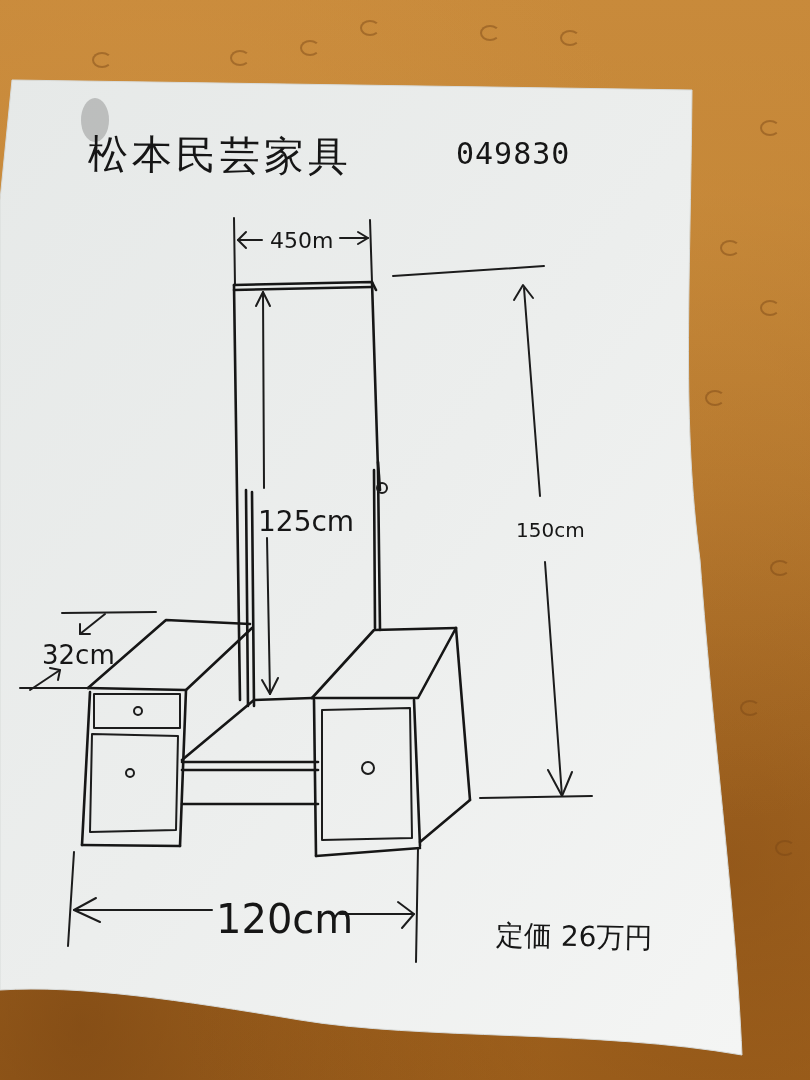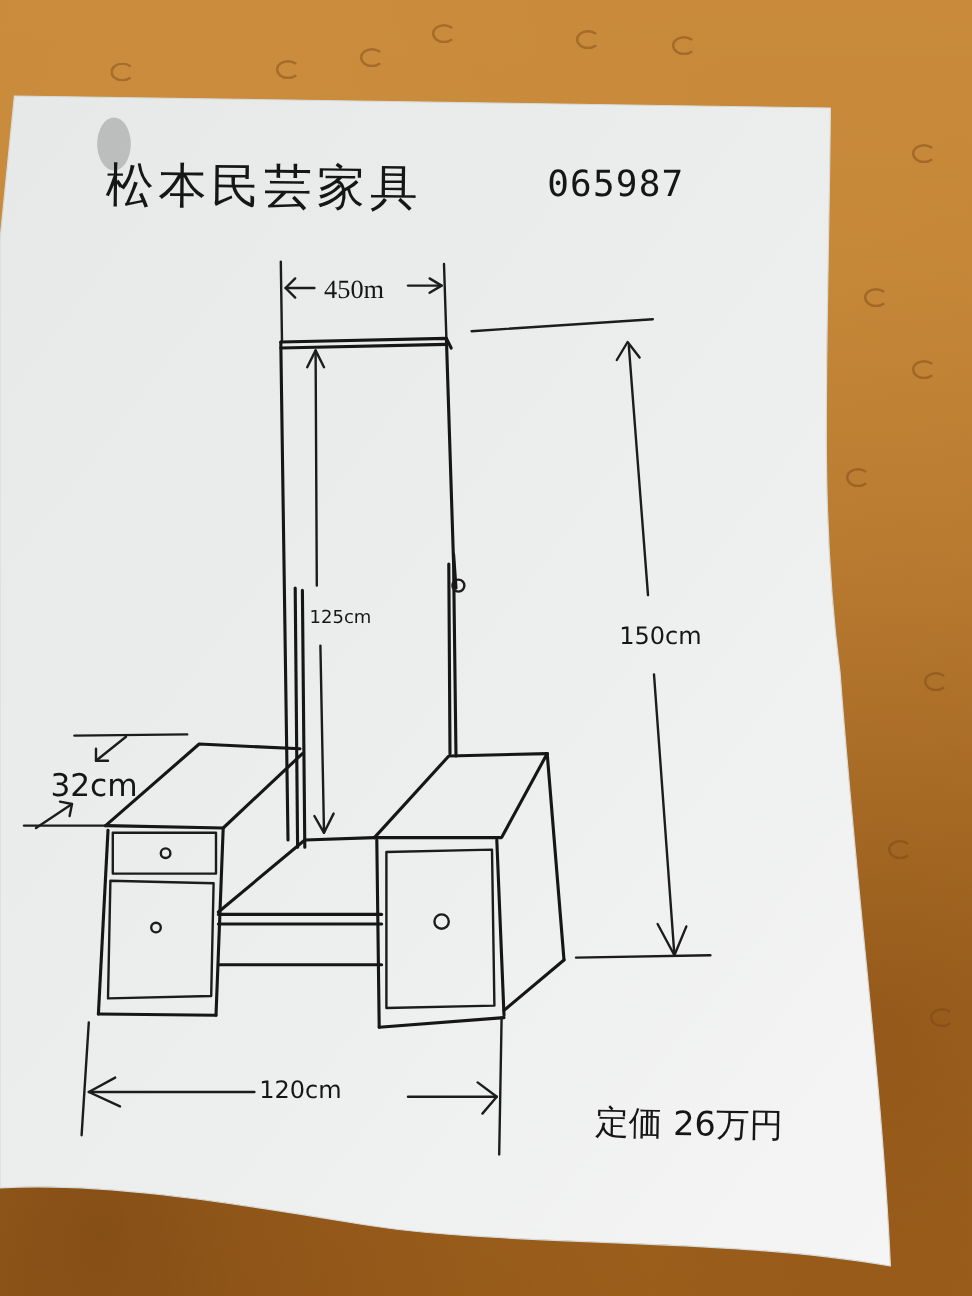--- a/index.html
+++ b/index.html
@@ -23,21 +23,21 @@
     }
     svg.sheet { position: absolute; left: 0; top: 0; }
     .ink { fill: none; stroke: #161616; stroke-width: 2.6; stroke-linecap: round; stroke-linejoin: round; }
     .ink-thin { fill: none; stroke: #1c1c1c; stroke-width: 2; stroke-linecap: round; stroke-linejoin: round; }
     .hand {
       position: absolute; color: #161616; white-space: nowrap;
       font-family: "DejaVu Sans", sans-serif; font-weight: normal;
     }
     .title { left: 88px; top: 128px; font-size: 40px; letter-spacing: 4px; transform: rotate(0.6deg); }
     .code  { left: 456px; top: 136px; font-size: 30px; letter-spacing: 1px; font-family: "DejaVu Sans Mono", monospace; }
-    .dim   { font-size: 15px; }
+    .dim   { font-size: 28px; }
     .price { left: 496px; top: 918px; font-size: 28px; transform: rotate(1deg); }
   </style>
 </head>
 <body>
 
 <div class="wood">
   <span class="knot" style="left:230px;top:50px"></span>
   <span class="knot" style="left:300px;top:40px"></span>
   <span class="knot" style="left:360px;top:20px"></span>
   <span class="knot" style="left:480px;top:25px"></span>
@@ -146,22 +146,22 @@
     <path class="ink-thin" d="M74,852 L68,946"></path>
     <path class="ink-thin" d="M418,848 L416,962"></path>
     <path class="ink-thin" d="M74,910 L212,910"></path>
     <path class="ink-thin" d="M96,898 L74,910 L100,922"></path>
     <path class="ink-thin" d="M340,914 L414,914"></path>
     <path class="ink-thin" d="M398,902 L414,914 L402,928"></path>
   </g>
 </svg>
 
 <div class="hand title">松本民芸家具</div>
-<div class="hand code">065987</div>
-<div class="hand dim" style="left:270px;top:228px;font-size:22px;font-family:Liberation Serif, serif;">450m</div>
+<div class="hand code">049830</div>
+<div class="hand dim" style="left:270px;top:228px;font-size:22px;">450m</div>
 <div class="hand dim" style="left:258px;top:505px;">125cm</div>
 <div class="hand dim" style="left:516px;top:518px;font-size:20px;">150cm</div>
 <div class="hand dim" style="left:42px;top:640px;font-size:26px;">32cm</div>
-<div class="hand dim" style="left:216px;top:896px;font-size:20px;">120cm</div>
+<div class="hand dim" style="left:216px;top:896px;font-size:40px;">120cm</div>
 <div class="hand price">
   <span>定価</span>
   <span>26万円</span>
 </div>
 
 </body></html>

